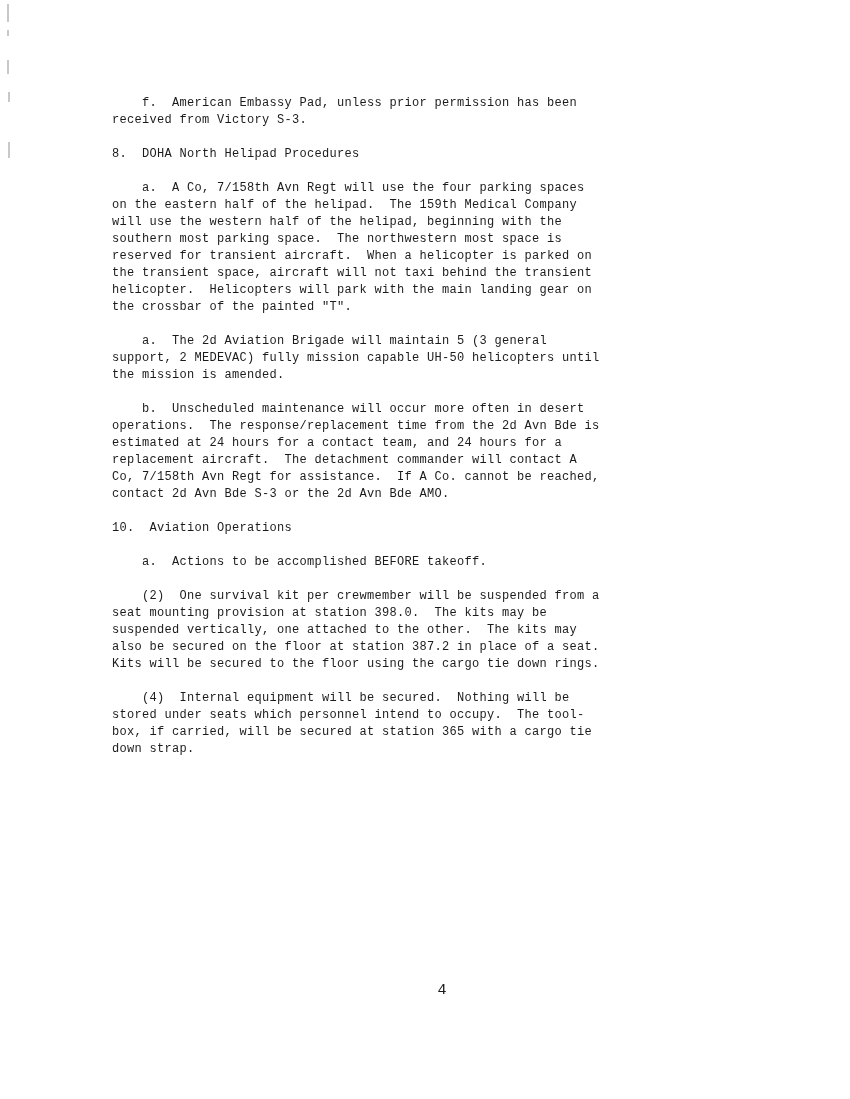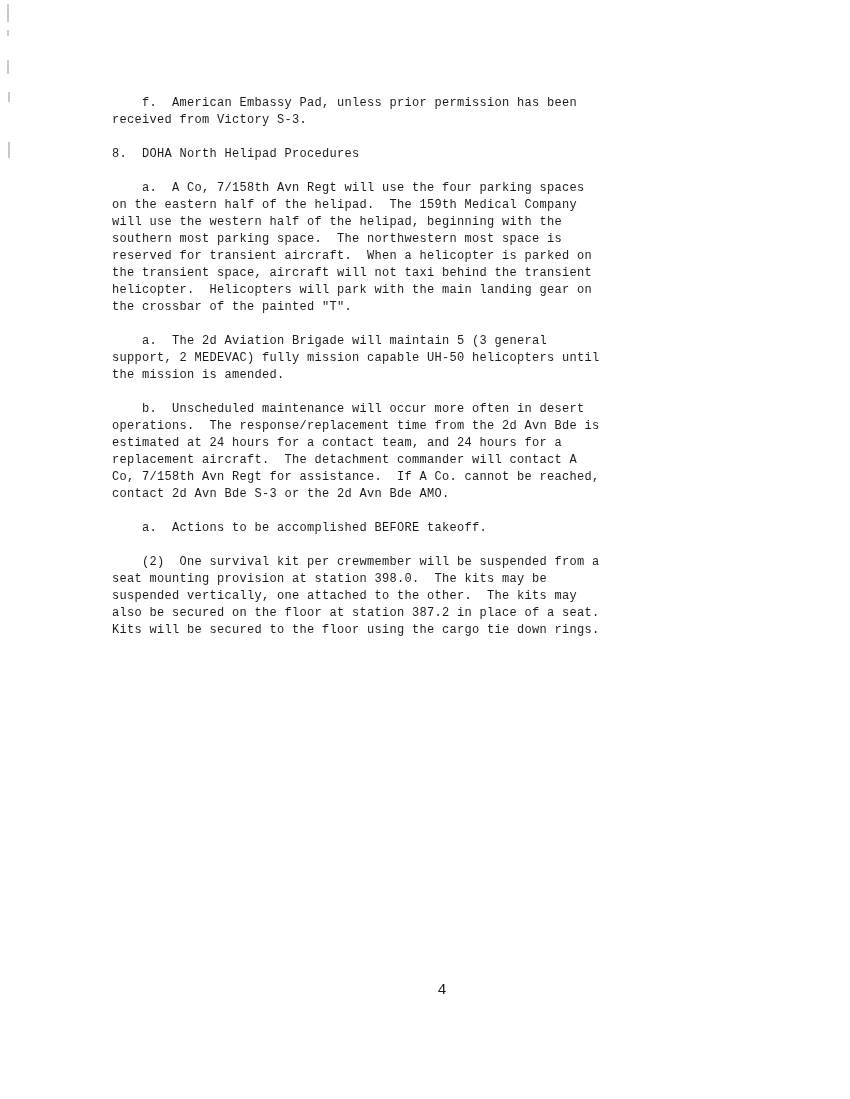--- a/index.html
+++ b/index.html
@@ -75,23 +75,28 @@
 the crossbar of the painted "T".</p>
     <p>    a.  The 2d Aviation Brigade will maintain 5 (3 general
 support, 2 MEDEVAC) fully mission capable UH-50 helicopters until
 the mission is amended.</p>
     <p>    b.  Unscheduled maintenance will occur more often in desert
 operations.  The response/replacement time from the 2d Avn Bde is
 estimated at 24 hours for a contact team, and 24 hours for a
 replacement aircraft.  The detachment commander will contact A
 Co, 7/158th Avn Regt for assistance.  If A Co. cannot be reached,
 contact 2d Avn Bde S-3 or the 2d Avn Bde AMO.</p>
+    <p>10.  Aviation Operations</p>
     <p>    a.  Actions to be accomplished BEFORE takeoff.</p>
     <p>    (2)  One survival kit per crewmember will be suspended from a
 seat mounting provision at station 398.0.  The kits may be
 suspended vertically, one attached to the other.  The kits may
 also be secured on the floor at station 387.2 in place of a seat.
 Kits will be secured to the floor using the cargo tie down rings.</p>
+    <p>    (4)  Internal equipment will be secured.  Nothing will be
+stored under seats which personnel intend to occupy.  The tool-
+box, if carried, will be secured at station 365 with a cargo tie
+down strap.</p>
   </div>
 
   <div class="page-number">4</div>
 
 </div>
 
 </body></html>

